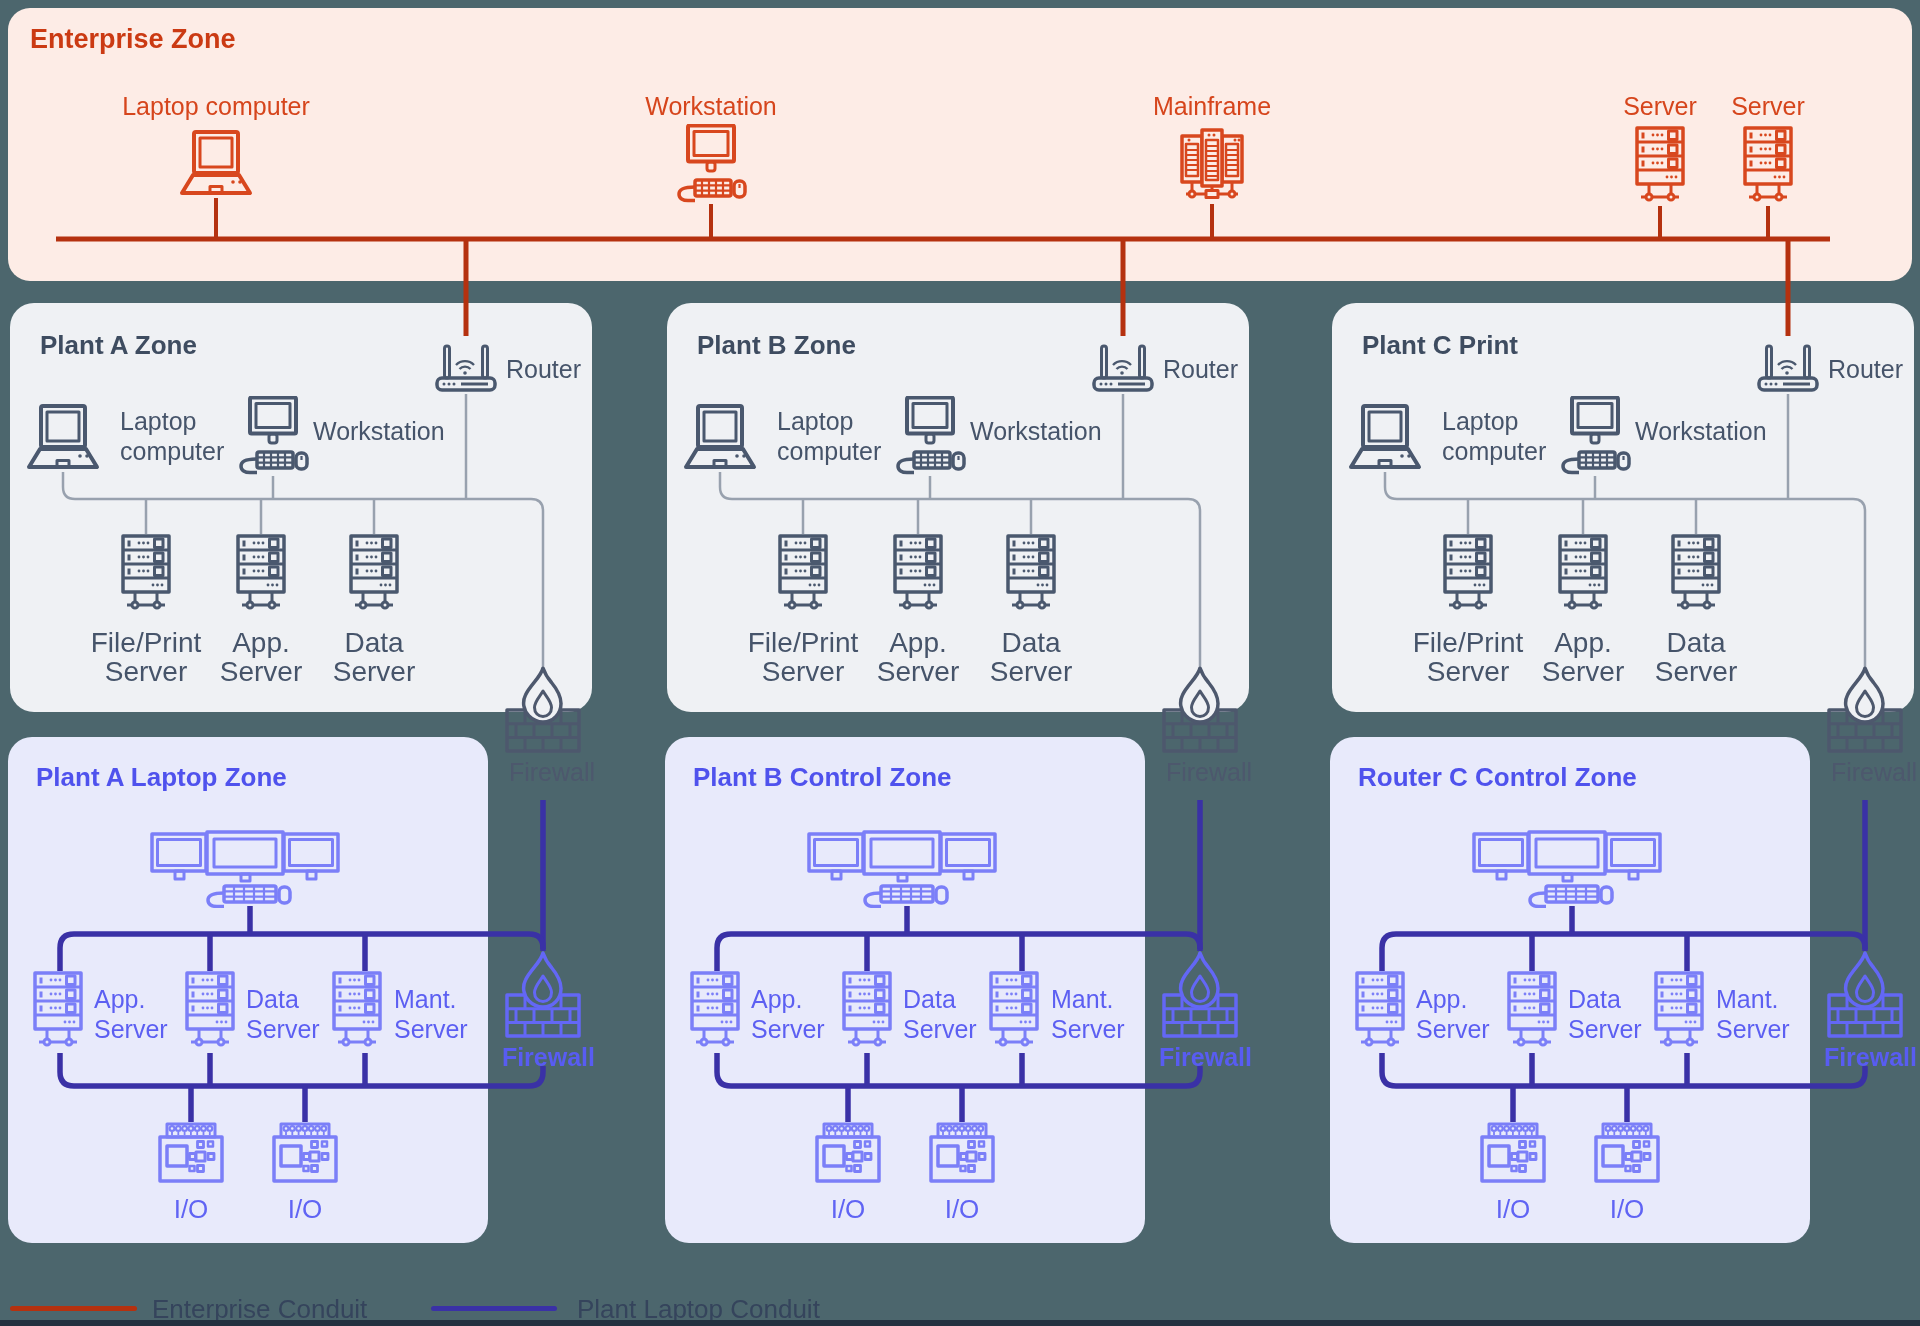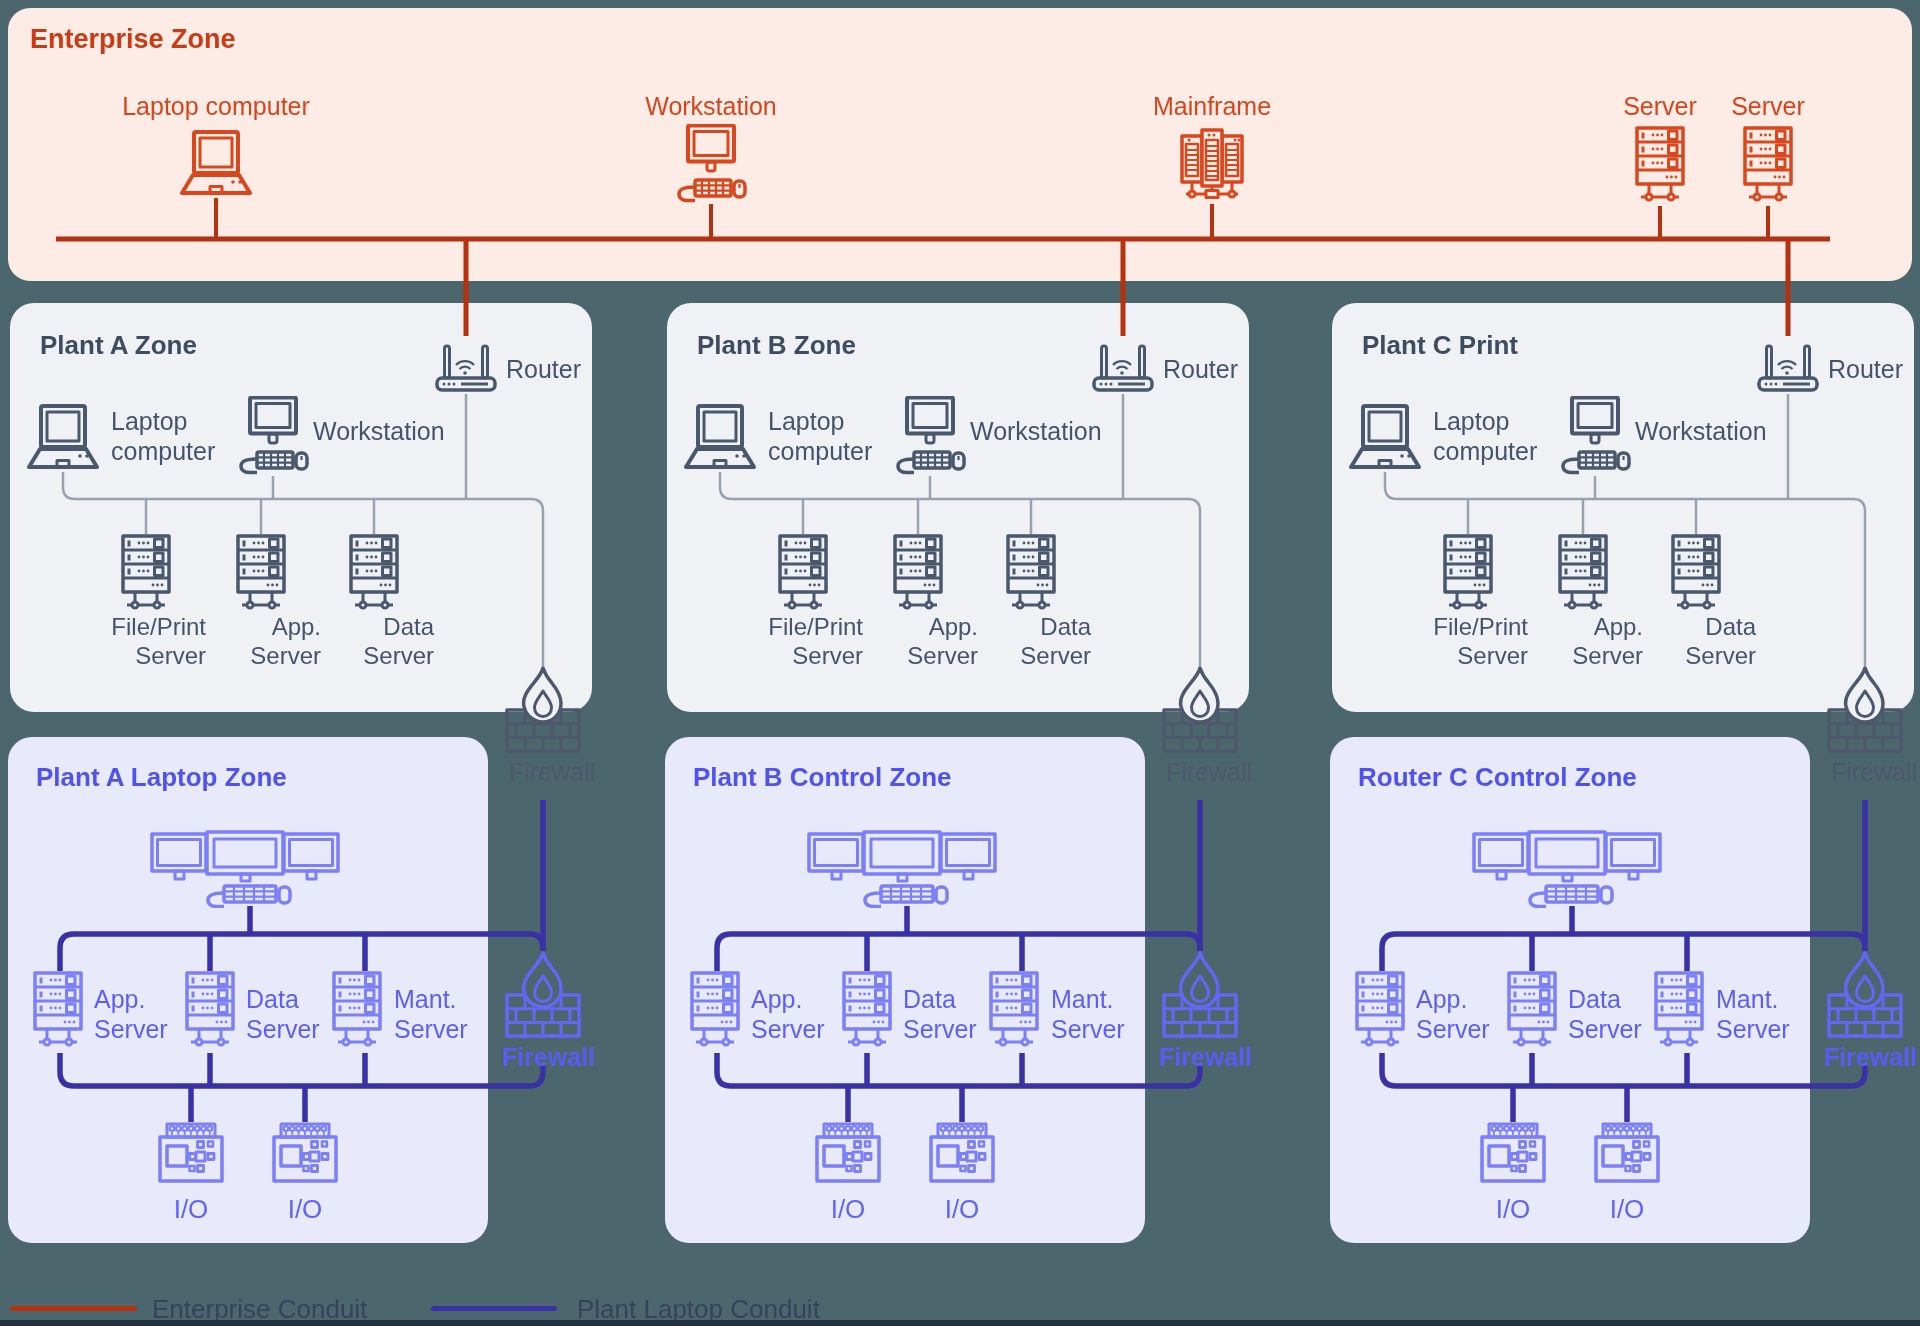--- a/index.html
+++ b/index.html
@@ -20,26 +20,26 @@
   #overlay{position:absolute;left:0;top:0;z-index:1;pointer-events:none}
   .plant-col{position:absolute;top:0;width:620px;height:1088px}
   .z-card{left:2px;top:303px;width:582px;height:409px;background:#eff1f4}
   .c-card{left:0;top:737px;width:480px;height:506px;background:#e8eafb}
   .z-title{left:32px;top:330px;font-size:26px;font-weight:700;color:#3e4c60}
   .c-title{left:28px;top:762px;font-size:26px;font-weight:700;color:#4f52ed}
   .ztext{color:#46546a;font-size:25px}
   .router-ic{left:427px;top:342px;width:62px;height:52px}
   .router-lb{left:498px;top:355px}
   .lap-ic{left:18px;top:404px;width:74px;height:68px}
-  .lap-lb{left:103px;top:406px;line-height:30px;white-space:pre-line}
+  .lap-lb{left:112px;top:406px;line-height:30px;white-space:pre-line}
   .ws-ic{left:229px;top:396px;width:72px;height:80px}
   .ws-lb{left:305px;top:417px}
   .zs-ic{top:534px;width:52px;height:80px}
   .zs0{left:112px}.zs1{left:227px}.zs2{left:340px}
-  .zs-lb{top:612px;width:120px;text-align:right;line-height:29px;font-size:24px;white-space:pre-line}
+  .zs-lb{top:628px;width:120px;text-align:center;line-height:29px;font-size:28px;white-space:pre-line}
   .zl0{left:78px}.zl1{left:193px}.zl2{left:306px}
   .fw-ic{left:497px;width:76px;height:88px}
   .fw-up-ic{top:666px;color:#4d586d;--cbg:#eff1f4}
   .fw-dn-ic{top:951px;color:#6367f5;--cbg:#4c666d}
   .fw-lb{left:487px;width:100px;text-align:right;font-size:25px}
   .fw-up-lb{top:758px;color:#4d586d;font-weight:500}
   .fw-dn-lb{top:1043px;color:#585cf2;font-weight:700}
   .hmi-ic{left:142px;top:830px;width:190px;height:78px}
   .cs-ic{top:971px;width:52px;height:80px}
   .cs0{left:24px}.cs1{left:176px}.cs2{left:323px}

